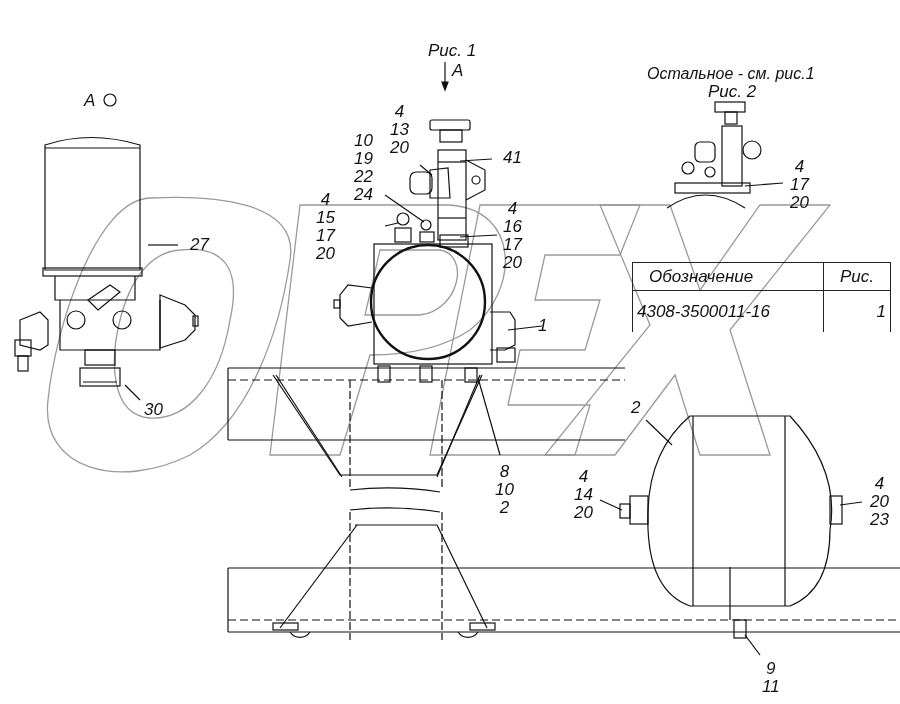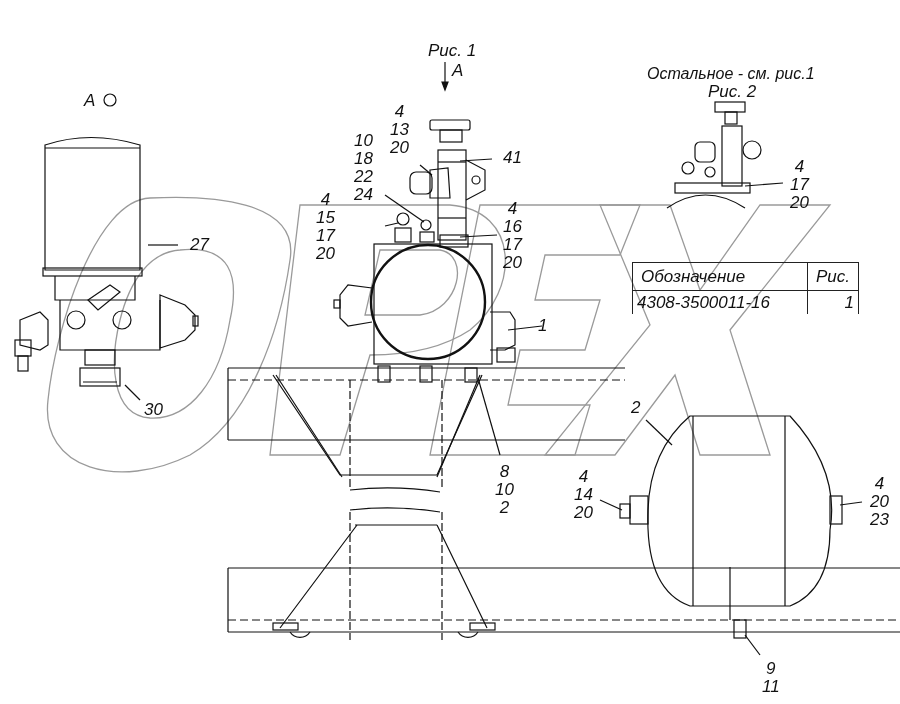--- a/index.html
+++ b/index.html
@@ -3,22 +3,22 @@
 <meta charset="utf-8">
 <style>
   html,body{margin:0;padding:0;background:#fff;}
   body{width:900px;height:704px;position:relative;overflow:hidden;font-family:"Liberation Sans",sans-serif;}
   #canvas{position:absolute;left:0;top:0;width:900px;height:704px;}
   .lbl{position:absolute;font-style:italic;font-size:17px;color:#111;line-height:1;white-space:nowrap;}
   .stack{position:absolute;font-style:italic;font-size:17px;color:#111;line-height:18px;text-align:center;}
   .stack span{display:block;}
   .title{position:absolute;font-style:italic;font-size:17px;color:#111;white-space:nowrap;}
   table.spec{position:absolute;left:632px;top:262px;border-collapse:collapse;font-style:italic;font-size:17px;color:#111;background:transparent;}
-  table.spec td{border:1.3px solid #222;padding:1px 4px;line-height:21px;}
-  table.spec tr.head td{padding:3px 8px;}
+  table.spec td{border:1.3px solid #222;padding:10px 4px;line-height:21px;}
+  table.spec tr.head td{padding:3px 16px;}
   table.spec td.c{text-align:right;}
 </style>
 </head>
 <body>
 
 <svg id="canvas" viewBox="0 0 900 704" xmlns="http://www.w3.org/2000/svg">
 
   <g fill="none" stroke="#9a9a9a" stroke-width="1.3">
     <path d="M150,198 C210,195 300,200 290,260 C280,330 250,420 190,455 C120,490 40,470 48,400 C55,330 95,200 150,198 Z M180,250 C230,245 240,275 230,320 C220,380 190,420 150,418 C110,415 110,360 120,320 C130,280 150,252 180,250 Z"></path>
     <path d="M300,205 L450,205 C520,210 520,290 470,330 C440,350 400,355 370,355 L340,455 L270,455 Z M380,250 L440,250 C470,255 460,310 420,315 L365,315 Z"></path>
@@ -161,21 +161,21 @@
 <div class="stack" style="left:144px;top:401px;">
   <span>30</span>
 </div>
 <div class="stack" style="left:390px;top:103px;">
   <span>4</span>
   <span>13</span>
   <span>20</span>
 </div>
 <div class="stack" style="left:354px;top:132px;">
   <span>10</span>
-  <span>18</span>
+  <span>19</span>
   <span>22</span>
   <span>24</span>
 </div>
 <div class="stack" style="left:503px;top:149px;">
   <span>41</span>
 </div>
 <div class="stack" style="left:316px;top:191px;">
   <span>4</span>
   <span>15</span>
   <span>17</span>

